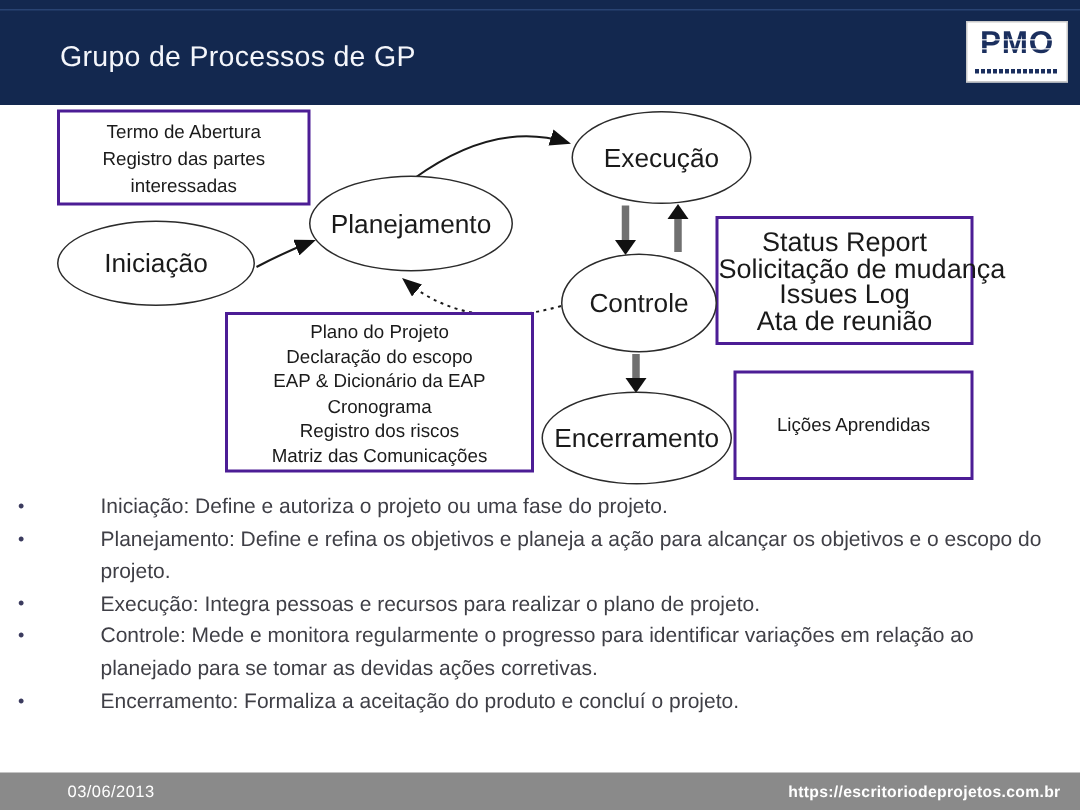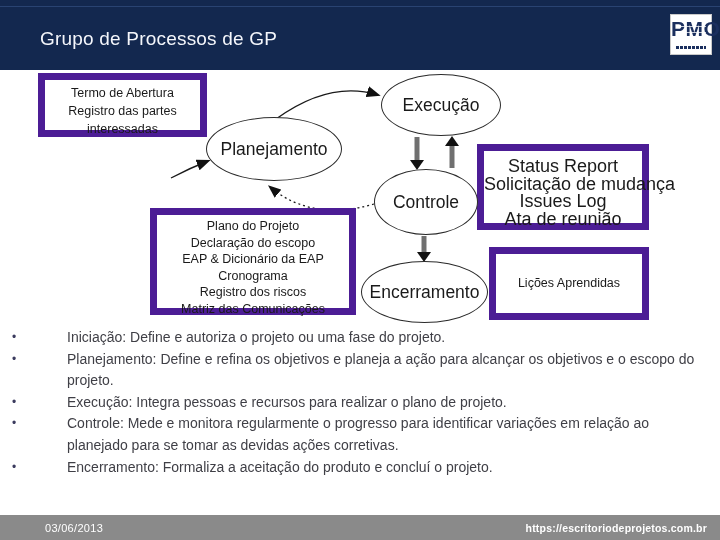--- a/index.html
+++ b/index.html
@@ -14,40 +14,40 @@
   }
   .header::before{
     content:'';position:absolute;left:0;top:6px;width:100%;height:1px;
     background:#3d5a8f;opacity:.55;
   }
   .slide-title{
     position:absolute;left:40px;top:28px;
     color:#f4f6fb;font-size:19px;letter-spacing:.2px;white-space:nowrap;
   }
   .logo{
-    position:absolute;right:8px;top:14px;width:42px;height:41px;
+    position:absolute;right:8px;top:14px;width:68px;height:41px;
     background:#ffffff;border:1px solid #c9c9c9;box-sizing:border-box;
     text-align:center;
   }
   .logo-text{
     position:relative;margin-top:2px;
     color:#1b2f5e;font-size:21px;font-weight:bold;letter-spacing:.5px;
     line-height:24px;
   }
   .logo-stripe{position:absolute;left:5px;right:5px;height:1px;background:#ffffff;opacity:.75;}
   .logo-stripe.s1{top:11px;}
   .logo-stripe.s2{top:17px;}
   .logo-tagline{
     position:absolute;left:5px;right:5px;bottom:5px;height:3px;
     background:repeating-linear-gradient(90deg,#1b2f5e 0 3px,#ffffff 3px 4px);
   }
   
   .diagram{position:absolute;left:0;top:70px;width:720px;height:260px;}
   .dg-box{
-    position:absolute;border:7px solid #4c1d95;background:#fff;
+    position:absolute;border:2px solid #4c1d95;background:#fff;
     color:#1a1a1a;text-align:center;box-sizing:border-box;
   }
   .dg-box .ln{white-space:nowrap;}
   .ellipse{
     position:absolute;border:1px solid #2b2b2b;border-radius:50%;
     background:#fff;display:flex;align-items:center;justify-content:center;
     color:#1a1a1a;font-size:17.5px;box-sizing:border-box;white-space:nowrap;
   }
   .box-termo-abertura{left:38px;top:3px;width:169px;height:64px;font-size:12.5px;line-height:18px;padding-top:4px;}
   .box-plano{left:150px;top:138px;width:206px;height:107px;font-size:12.5px;line-height:16.5px;padding-top:3px;}
@@ -138,20 +138,23 @@
       <div class="ln">Status Report</div>
       <div class="ln">Solicitação de mudança</div>
       <div class="ln">Issues Log</div>
       <div class="ln">Ata de reunião</div>
     </div>
 
     <div class="dg-box box-aceite">
       <div class="ln">Lições Aprendidas</div>
     </div>
 
+    <div class="ellipse el-iniciacao">
+      <span>Iniciação</span>
+    </div>
     <div class="ellipse el-planejamento">
       <span>Planejamento</span>
     </div>
     <div class="ellipse el-execucao">
       <span>Execução</span>
     </div>
     <div class="ellipse el-controle">
       <span>Controle</span>
     </div>
     <div class="ellipse el-encerramento">

